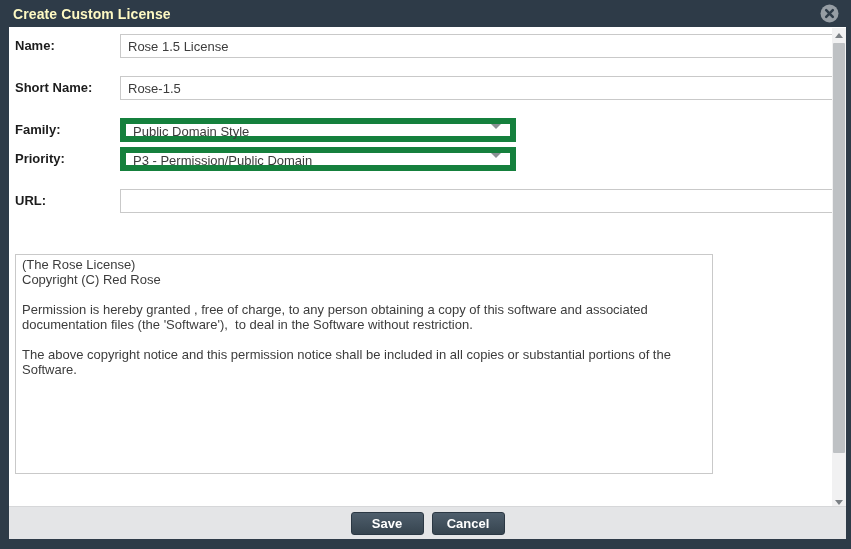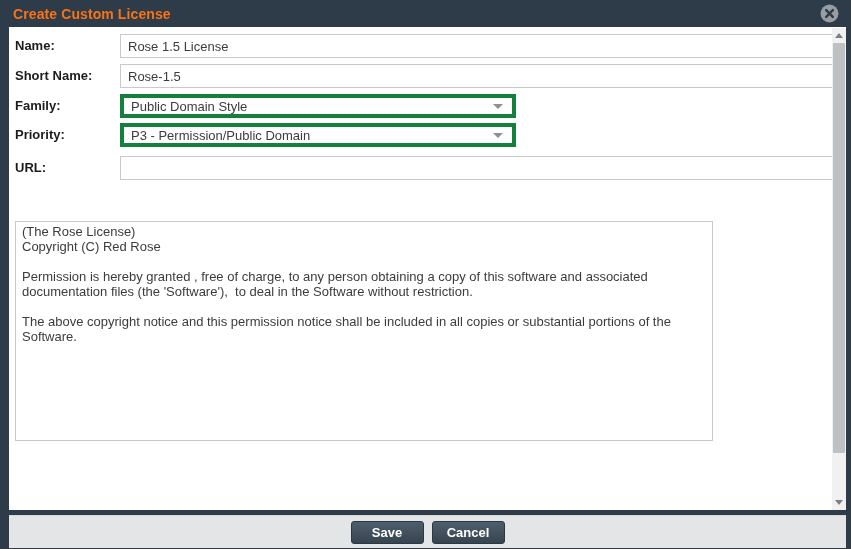--- a/index.html
+++ b/index.html
@@ -12,21 +12,21 @@
     background: #2e3b48;
   }
 
   
   .titlebar {
     position: absolute; top: 0; left: 0; right: 0; height: 27px;
     display: flex; align-items: center;
     padding: 0 12px 0 13px;
   }
   .titlebar .title {
-    color: #f97316; font-size: 14px; font-weight: bold;
+    color: #fef9c3; font-size: 14px; font-weight: bold;
     letter-spacing: .1px;
   }
   .titlebar .close {
     margin-left: auto; width: 19px; height: 19px; cursor: pointer;
     display: flex; align-items: center; justify-content: center;
   }
 
   
   .body {
     position: absolute; top: 27px; left: 9px; right: 5px; height: 483px;
@@ -41,29 +41,29 @@
   }
   .row.ta-row .lbl { line-height: 16px; padding-top: 4px; }
 
   .txt {
     width: 778px; height: 24px;
     border: 1px solid #c9c9c9; background: #ffffff;
     font-family: "Liberation Sans", "DejaVu Sans", sans-serif;
     font-size: 13px; color: #3c3c3c;
     padding: 0 7px; outline: none;
   }
-  .mb6 { margin-bottom: 6px; }
+  .mb6 { margin-bottom: 18px; }
   .mb5 { margin-bottom: 5px; }
   .mb7 { margin-bottom: 7px; margin-top: 9px; }
   .mb10 { margin-bottom: 10px; }
 
   .select {
     width: 396px; height: 24px;
-    border: 4px solid #15803d; background: #ffffff;
-    display: flex; align-items: center;
+    border: 6px solid #15803d; background: #ffffff;
+    display: flex; align-items: flex-start;
     padding: 0 9px 0 7px;
     font-size: 13px; color: #3c3c3c; cursor: pointer;
   }
   .select .select-value { flex: 1 1 auto; }
   .caret-down {
     width: 0; height: 0; display: inline-block;
     border-left: 5px solid transparent;
     border-right: 5px solid transparent;
     border-top: 5px solid #8b9094;
   }
@@ -101,21 +101,21 @@
     border-left: 4px solid transparent; border-right: 4px solid transparent;
     border-top: 5px solid #7b8085;
   }
   .sb-thumb {
     position: absolute; top: 15px; left: 1px; right: 1px; height: 410px;
     background: #bec1c4; border-radius: 1px; cursor: pointer;
   }
 
   
   .footer {
-    position: absolute; left: 9px; right: 5px; bottom: 1px; height: 33px;
+    position: absolute; left: 9px; right: 5px; bottom: 10px; height: 33px;
     background: #e4e5e7; border-top: 1px solid #d6d7d9;
     display: flex; align-items: center; justify-content: center; gap: 8px;
   }
   .btn {
     min-width: 73px; height: 23px;
     background: linear-gradient(#4e5e6c, #36444f);
     border: 1px solid #2b3844; border-radius: 3px;
     color: #ffffff; font-family: "Liberation Sans", "DejaVu Sans", sans-serif;
     font-size: 13px; font-weight: bold;
     padding: 0 12px; cursor: pointer;

